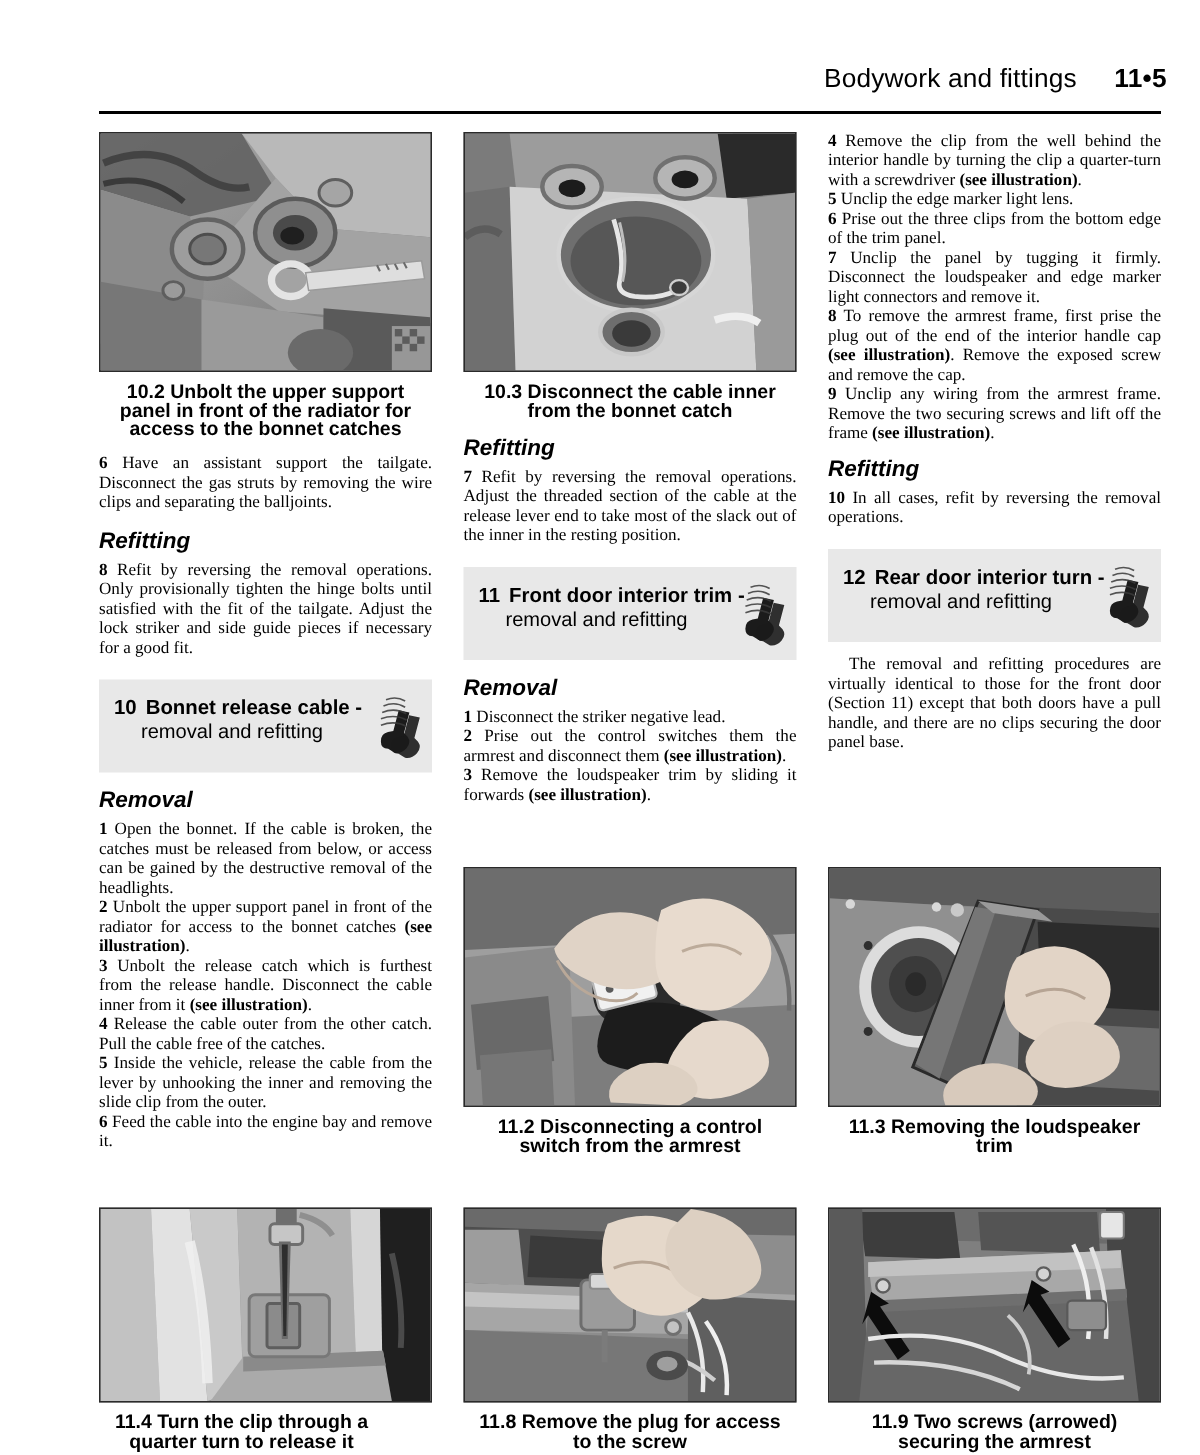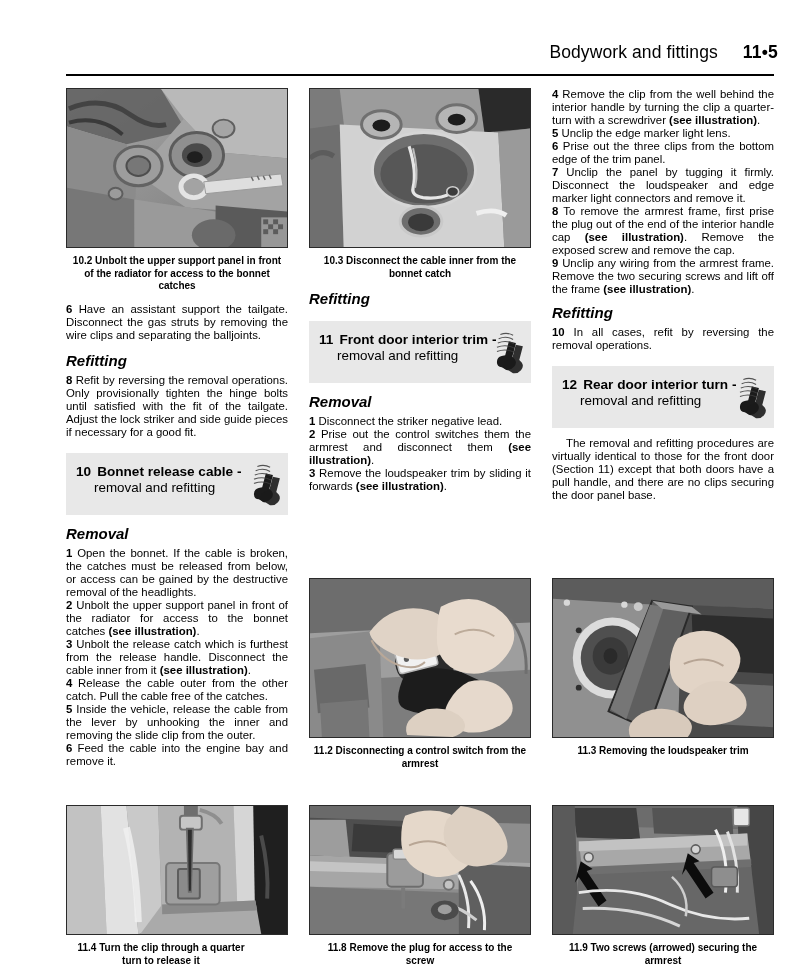--- a/index.html
+++ b/index.html
@@ -52,20 +52,21 @@
 
   
   p.body {
     margin: 0 0 0 0;
     font-size: 11.4px;
     line-height: 13.0px;
     text-align: justify;
     -webkit-hyphens: auto;
     hyphens: auto;
     color: #000;
+    font-family: Liberation Serif, serif;
   }
   p.body + p.body { margin-top: 0px; }
   p.body .num { font-weight: 700; }
   p.body .si { font-weight: 700; }
   p.indent { text-indent: 14px; }
 
   h3.sub {
     font-size: 15px;
     font-style: italic;
     font-weight: 700;
@@ -103,21 +104,21 @@
 
   
   .fig { margin: 0; }
   .fig .frame {
     border: 1px solid #2a2a2a;
     overflow: hidden;
     position: relative;
     background: #8c8c8c;
   }
   .fig .cap {
-    font-size: 10px;
+    font-size: 13px;
     font-weight: 700;
     line-height: 12.6px;
     text-align: center;
     margin-top: 7px;
     padding: 0 4px;
   }
 
   
   .photo { width: 100%; height: 100%; display: block; }
 
@@ -250,20 +251,21 @@
             <ellipse cx="112" cy="135" rx="13" ry="9" fill="#3a3a3a"></ellipse>
             <path d="M168 126 q18 -6 30 2" stroke="#efefef" stroke-width="5" fill="none"></path>
             <path d="M0 70 q12 -10 24 -2" stroke="#5c5c5c" stroke-width="5" fill="none"></path>
           </svg>
         </div>
         <div class="cap">10.3 Disconnect the cable inner from the bonnet catch</div>
       </div>
 
       <h3 class="sub">Refitting</h3>
 
+      <p class="body"><span class="num">7</span> <span>Refit by reversing the removal operations. Adjust the threaded section of the cable at the release lever end to take most of the slack out of the inner in the resting position.</span></p>
 
       <div class="sec-box">
         <div class="sec-line1"><span class="sec-num">11</span><span>Front door interior trim -</span></div>
         <div class="sec-line2">removal and refitting</div>
         <svg class="spanner" viewBox="0 0 40 56">
           <g transform="rotate(-58 20 28)" fill="#1b1b1b">
             <path d="M3 30 q-3 -5 2 -8 q5 -3 9 1 l3 3 l16 -5 l3 8 l-16 5 l-1 4 q-2 5 -8 4 q-6 -1 -8 -6 Z"></path>
             <path d="M4 39 q-3 -5 2 -8 q5 -3 9 1 l3 3 l16 -5 l3 8 l-16 5 l-1 4 q-2 5 -8 4 q-6 -1 -8 -6 Z" opacity=".9"></path>
           </g>
           <g stroke="#3a3a3a" stroke-width="1.3" fill="none" opacity=".85">

